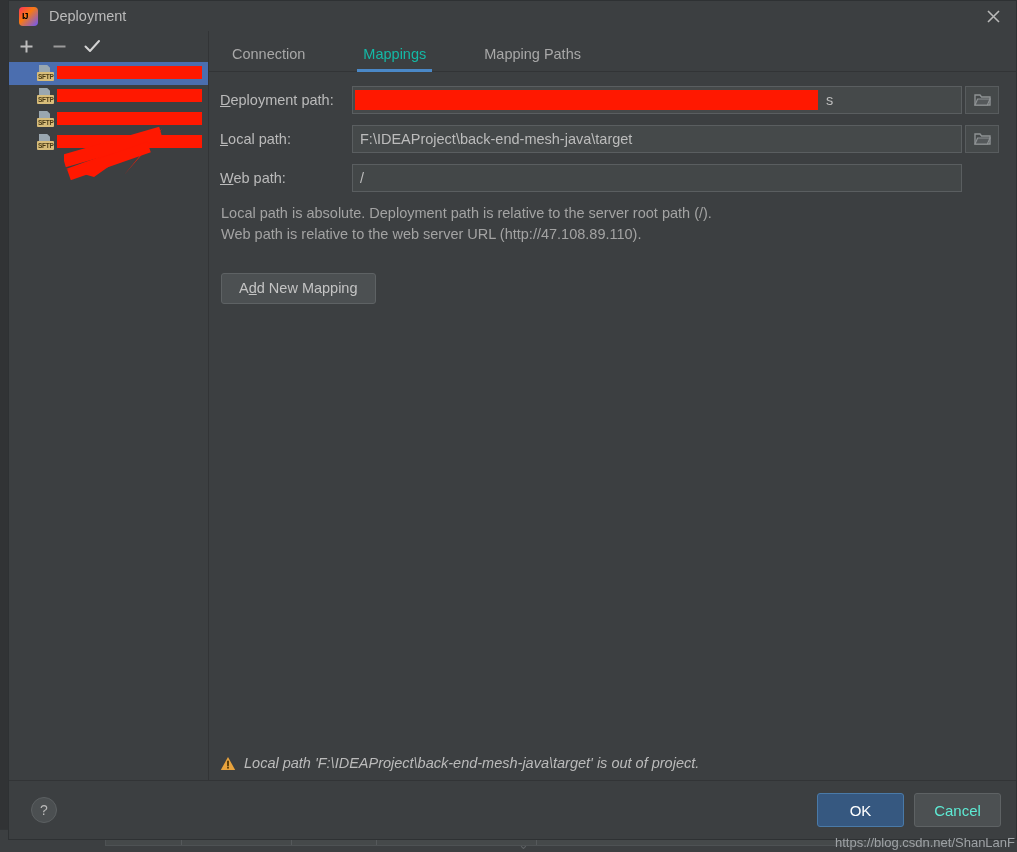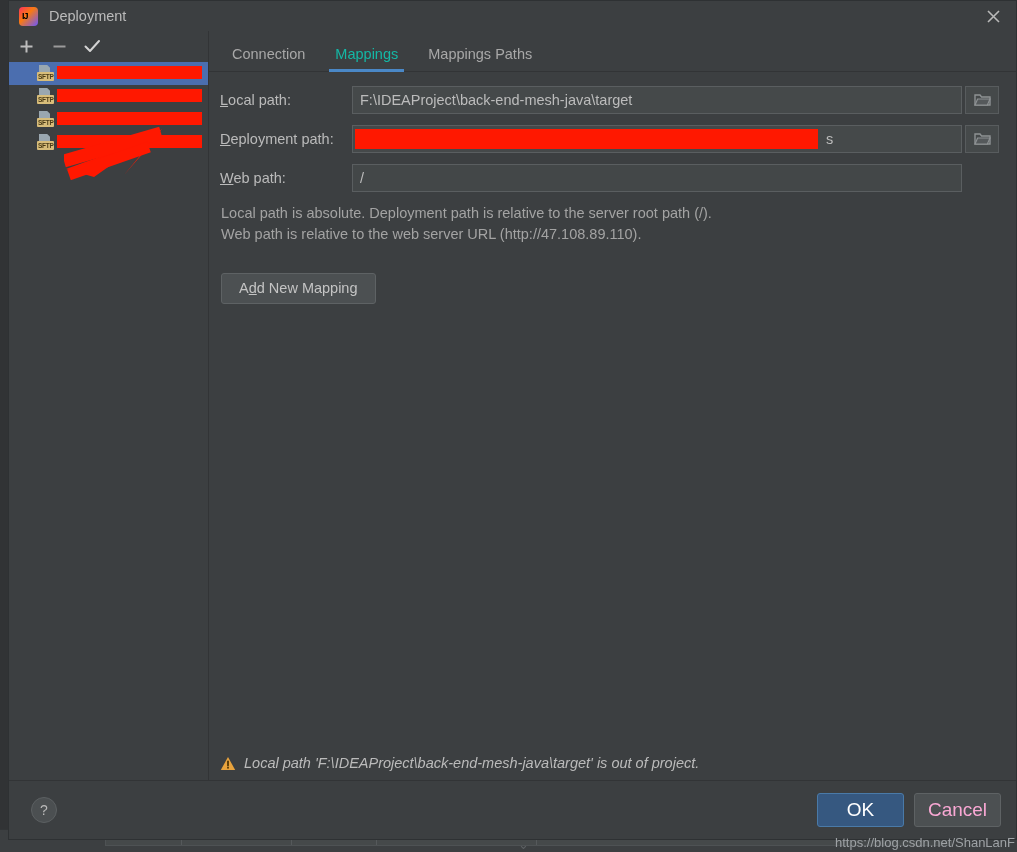--- a/index.html
+++ b/index.html
@@ -248,20 +248,21 @@
   }
 
   
   .tabs {
     height: 40px;
     flex: 0 0 40px;
     display: flex;
     align-items: flex-end;
     padding-left: 8px;
     border-bottom: 1px solid #323436;
+    gap: 28px;
   }
   .tab {
     position: relative;
     padding: 0 15px 10px 15px;
     font-size: 14.5px;
     color: #a8a8a8;
     line-height: 1;
   }
   .tab.active { color: #14b8a6; }
   .tab.active::after {
@@ -396,35 +397,35 @@
   .footer-actions {
     position: absolute;
     right: 15px;
     display: flex;
     gap: 10px;
   }
   .btn {
     width: 87px;
     height: 34px;
     border-radius: 3px;
-    font-size: 19px;
+    font-size: 15px;
     display: flex;
     align-items: center;
     justify-content: center;
     box-sizing: border-box;
   }
   .btn.primary {
     background: #365880;
     border: 1px solid #4a7aa8;
     color: #ffffff;
   }
   .btn.secondary {
     background: #4c5052;
     border: 1px solid #5e6264;
-    color: #f9a8d4;
+    color: #5eead4;
   }
 
   .watermark {
     position: absolute;
     right: 2px;
     bottom: 2px;
     font-size: 13px;
     color: #9ea2a5;
     font-family: Liberation Sans, sans-serif;
     z-index: 40;
@@ -539,46 +540,46 @@
             <path d="M0 36 L97 8" stroke="#ff1800" stroke-width="13"></path>
             <path d="M5 50 L85 22" stroke="#ff1800" stroke-width="11"></path>
           </svg></div>
       </div>
 
     <div class="content">
 
       <div class="tabs" id="tabbar">
           <div class="tab">Connection</div>
           <div class="tab active">Mappings</div>
-          <div class="tab">Mappings Paths</div>
+          <div class="tab">Mapping Paths</div>
         </div>
 
       <div class="form">
 
         <div class="field-row">
           <div class="field-label">
-            <u>L</u><span>ocal path:</span>
-          </div>
-          <div class="input">F:\IDEAProject\back-end-mesh-java\target</div>
+            <u>D</u><span>eployment path:</span>
+          </div>
+          <div class="input">
+            <span class="redact-input" id="dpred" style="width: 463px;"></span>
+            <span style="position:relative;left:466px;">s</span>
+          </div>
           <div class="browse-btn">
             <svg width="17" height="14" viewBox="0 0 17 14">
               <path d="M1 12 V2 H6 L7.6 4 H16 V12 Z" fill="none" stroke="#8e9294" stroke-width="1.4"></path>
               <path d="M1 12 L3.6 6 H16 L13.4 12 Z" fill="#55595b" stroke="#8e9294" stroke-width="1.2"></path>
             </svg>
           </div>
         </div>
 
         <div class="field-row">
           <div class="field-label">
-            <u>D</u><span>eployment path:</span>
-          </div>
-          <div class="input">
-            <span class="redact-input" id="dpred" style="width: 463px;"></span>
-            <span style="position:relative;left:466px;">s</span>
-          </div>
+            <u>L</u><span>ocal path:</span>
+          </div>
+          <div class="input">F:\IDEAProject\back-end-mesh-java\target</div>
           <div class="browse-btn">
             <svg width="17" height="14" viewBox="0 0 17 14">
               <path d="M1 12 V2 H6 L7.6 4 H16 V12 Z" fill="none" stroke="#8e9294" stroke-width="1.4"></path>
               <path d="M1 12 L3.6 6 H16 L13.4 12 Z" fill="#55595b" stroke="#8e9294" stroke-width="1.2"></path>
             </svg>
           </div>
         </div>
 
         <div class="field-row">
           <div class="field-label">

